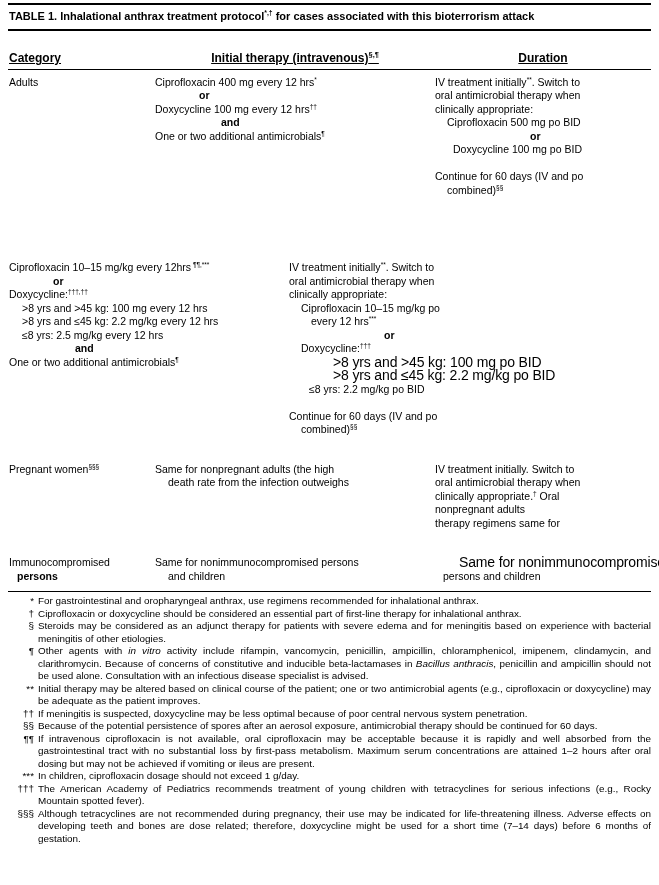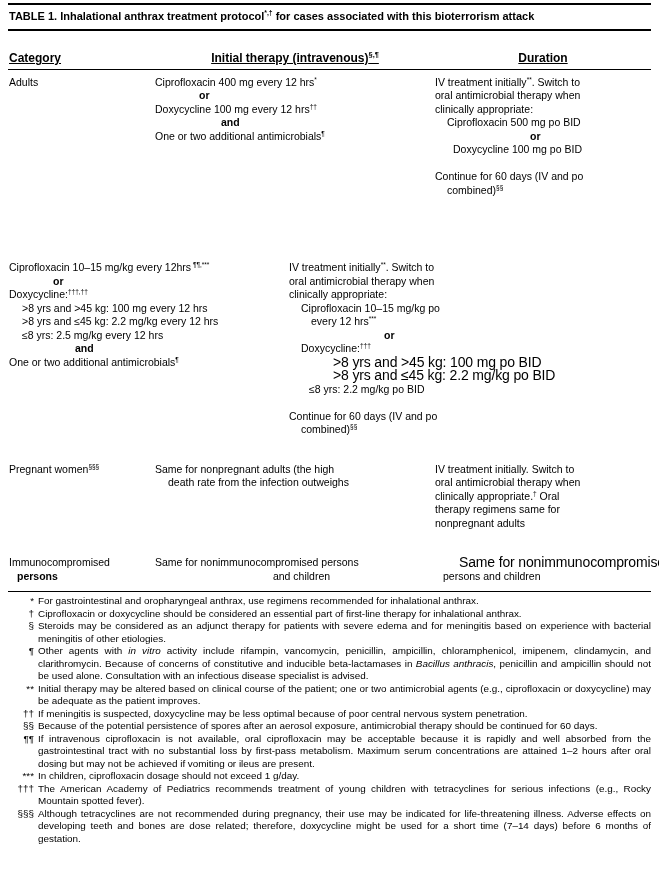--- a/index.html
+++ b/index.html
@@ -110,32 +110,32 @@
           <div class="line"><span>Pregnant women</span><span class="sup">§§§</span></div>
         </div>
         <div class="ther">
           <div class="line"><span>Same for nonpregnant adults (the high</span></div>
           <div class="line" style="padding-left: 13px;"><span>death rate from the infection outweighs</span></div>
         </div>
         <div class="dur">
           <div class="line"><span>IV treatment initially.  Switch to</span></div>
           <div class="line"><span>oral antimicrobial therapy when</span></div>
           <div class="line"><span>clinically appropriate.</span><span class="sup">†</span><span> Oral</span></div>
+          <div class="line"><span>nonpregnant adults</span></div>
           <div class="line"><span>therapy regimens same for</span></div>
-          <div class="line"><span>nonpregnant adults</span></div>
         </div>
       </div>
       <div class="row">
         <div class="cat">
           <div class="line"><span>Immunocompromised</span></div>
           <div class="line" style="padding-left: 8px; font-weight: bold;"><span>persons</span></div>
         </div>
         <div class="ther">
           <div class="line"><span>Same for nonimmunocompromised persons</span></div>
-          <div class="line" style="padding-left: 13px; text-align: center;"><span>and children</span></div>
+          <div class="line" style="padding-left: 13px;"><span>and children</span></div>
         </div>
         <div class="dur">
           <div class="line sm"><span>Same for nonimmunocompromised</span></div>
           <div class="line" style="padding-left: 8px;"><span>persons and children</span></div>
         </div>
       </div>
     </div>
 
   <div class="rule-thin"></div>
 

